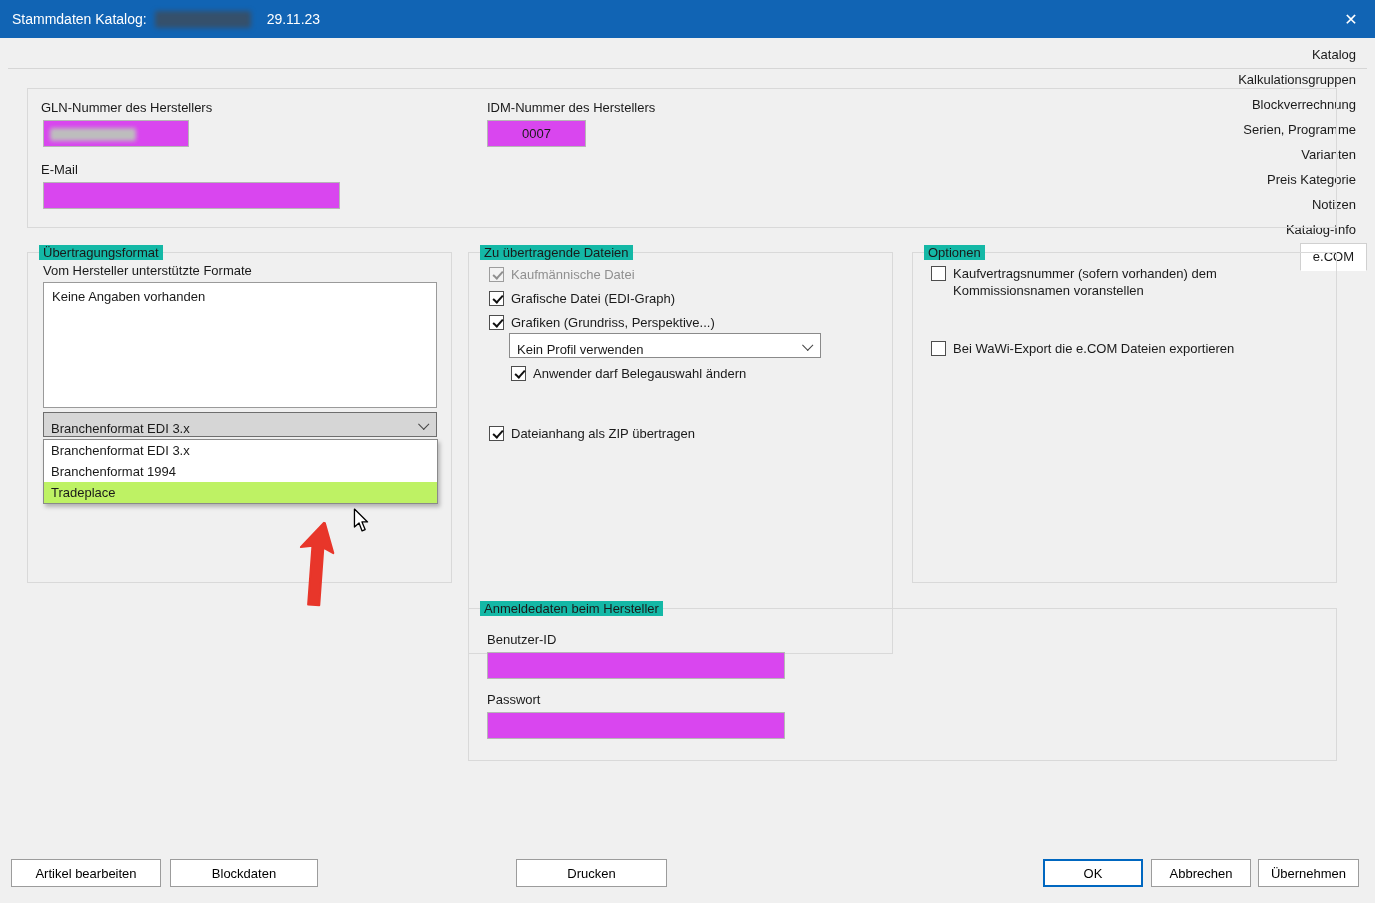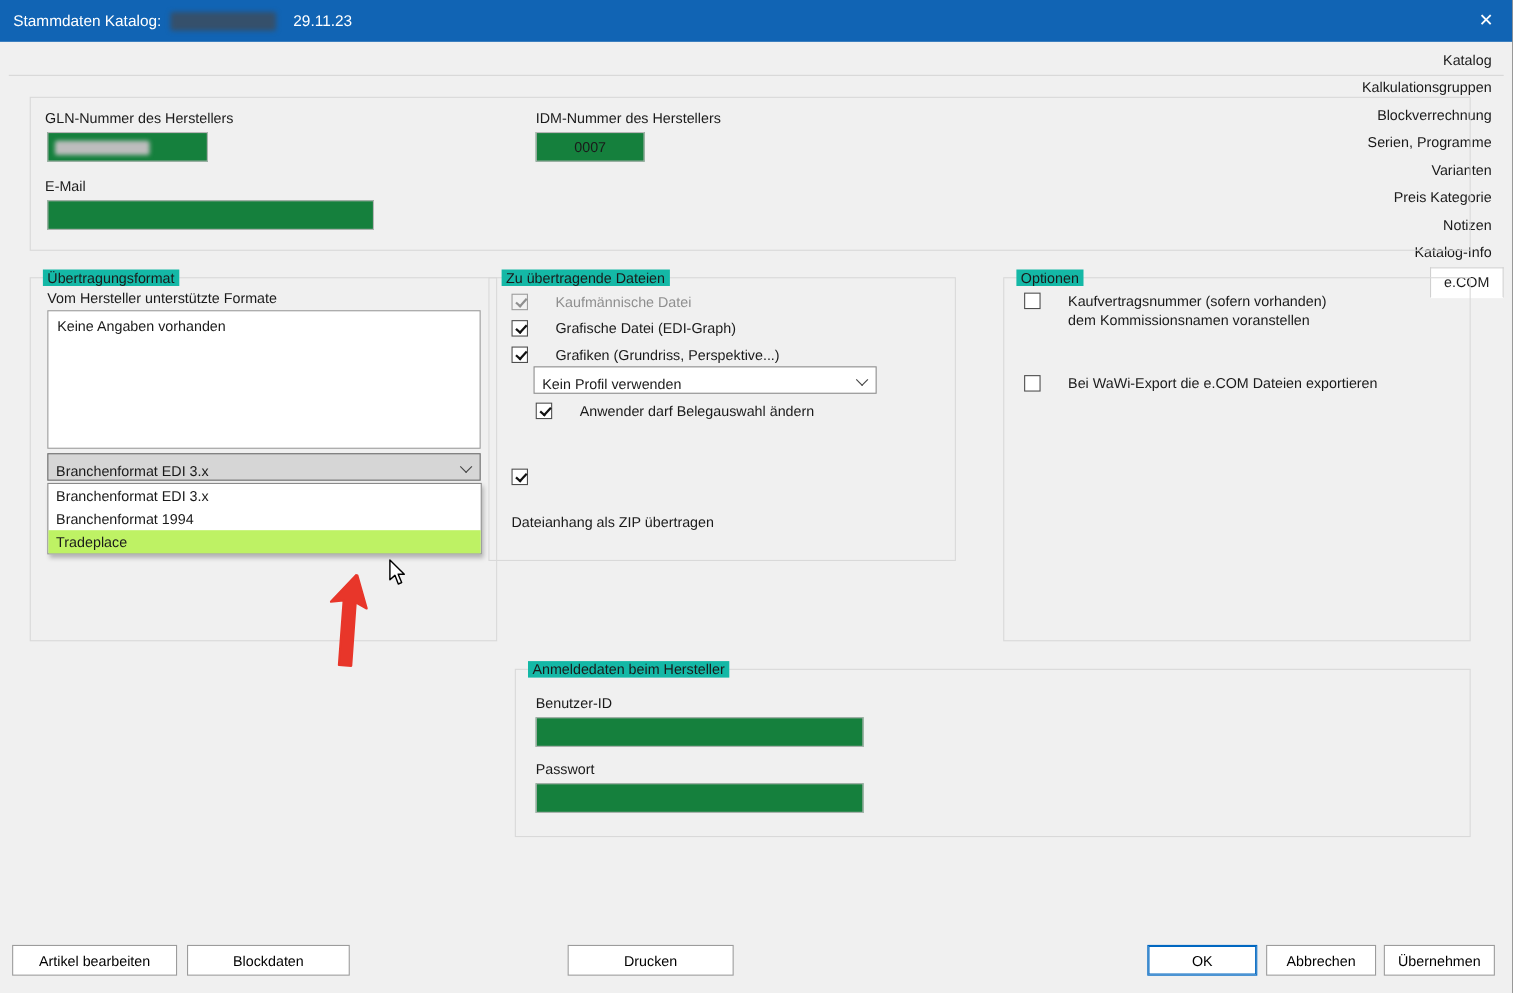--- a/index.html
+++ b/index.html
@@ -24,37 +24,37 @@
   .tab.active { background:#fff; border:1px solid #d0d0d0; border-bottom:1px solid #fff;
                 margin-bottom:-1px; padding:5px 12px 6px 12px; }
 
   
   .group { position:absolute; border:1px solid #d9d9d9; }
   .legend { position:absolute; top:-8px; left:11px; background:#14b8a6; padding:0 4px;
             white-space:nowrap; }
 
   
   .lbl { position:absolute; white-space:nowrap; }
-  .tb  { position:absolute; border:1px solid #b6b6b6; background:#15803d; height:27px;
+  .tb  { position:absolute; border:1px solid #b6b6b6; background:#d946ef; height:27px;
          font:inherit; padding:0 6px; color:#1a1a1a; }
   .listbox { position:absolute; border:1px solid #9a9a9a; background:#fff; padding:6px 8px; }
 
   .combo { position:absolute; height:25px; border:1px solid #8a8a8a; background:#fff;
            display:flex; align-items:flex-end; padding:0 24px 0 7px; white-space:nowrap; }
   .combo.open-gray { background:#d6d6d6; border-color:#6e6e6e; }
   .chev { position:absolute; right:9px; top:8px; width:8px; height:8px;
           border-right:1.6px solid #444; border-bottom:1.6px solid #444;
           transform:rotate(45deg) translateY(-1px); }
 
   .droplist { position:absolute; background:#fff; border:1px solid #8a8a8a;
               box-shadow:2px 3px 4px rgba(0,0,0,.25); z-index:5; }
   .dropitem { height:21px; line-height:21px; padding:0 7px; white-space:nowrap; }
   .dropitem.highlighted { background:#bef264; }
 
-  .cbrow { position:absolute; display:flex; align-items:flex-start; gap:25px; }
+  .cbrow { position:absolute; display:flex; align-items:flex-start; gap:7px; }
   .cb { width:15px; height:15px; border:1px solid #4d4d4d; background:#fff; position:relative;
         flex:0 0 15px; margin-top:1px; }
   .cb.checked::after { content:""; position:absolute; left:2.5px; top:2.5px; width:8px; height:4px;
         border-left:2px solid #111; border-bottom:2px solid #111; transform:rotate(-48deg); }
   .cb.disabled { border-color:#9d9d9d; background:#f2f2f2; }
   .cb.disabled::after { border-color:#8f8f8f; }
   .cbrow.disabled .cblabel { color:#8f8f8f; }
   .cblabel { line-height:17px; }
 
   
@@ -115,21 +115,21 @@
       <span class="chev"></span>
     </div>
 
     <div class="droplist" style="left:15px; top:186px; width:395px;">
       <div class="dropitem">Branchenformat EDI 3.x</div>
       <div class="dropitem">Branchenformat 1994</div>
       <div class="dropitem highlighted">Tradeplace</div>
     </div>
   </div>
 
-  <div class="group" style="left:444px; top:252px; width:425px; height:258px;">
+  <div class="group" style="left:468px; top:252px; width:425px; height:402px;">
     <span class="legend">Zu übertragende Dateien</span>
 
     <div class="cbrow disabled" style="left:20px; top:13px;">
       <span class="cb checked disabled"></span>
       <span class="cblabel">Kaufmännische Datei</span>
     </div>
 
     <div class="cbrow" style="left:20px; top:37px;">
       <span class="cb checked"></span>
       <span class="cblabel">Grafische Datei (EDI-Graph)</span>
@@ -143,21 +143,21 @@
     <div class="combo" style="left:40px; top:80px; width:312px;">
       <span>Kein Profil verwenden</span>
       <span class="chev"></span>
     </div>
 
     <div class="cbrow" style="left:42px; top:112px;">
       <span class="cb checked"></span>
       <span class="cblabel">Anwender darf Belegauswahl ändern</span>
     </div>
 
-    <div class="cbrow" style="left:20px; top:172px;flex-direction:column;">
+    <div class="cbrow" style="left:20px; top:172px;">
       <span class="cb checked"></span>
       <span class="cblabel">Dateianhang als ZIP übertragen</span>
     </div>
   </div>
 
   <div class="group" style="left:912px; top:252px; width:425px; height:331px;">
     <span class="legend">Optionen</span>
 
     <div class="cbrow" style="left:18px; top:12px; width:300px;">
       <span class="cb"></span>

